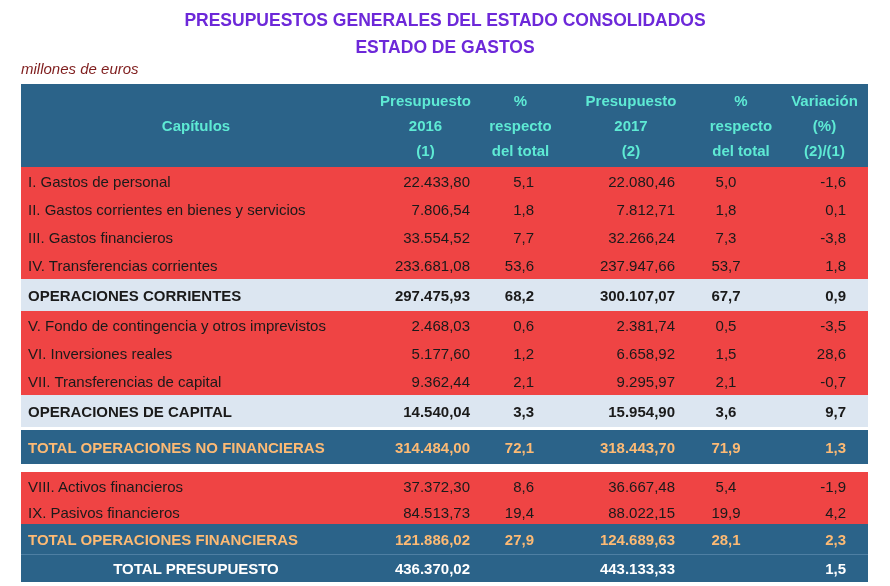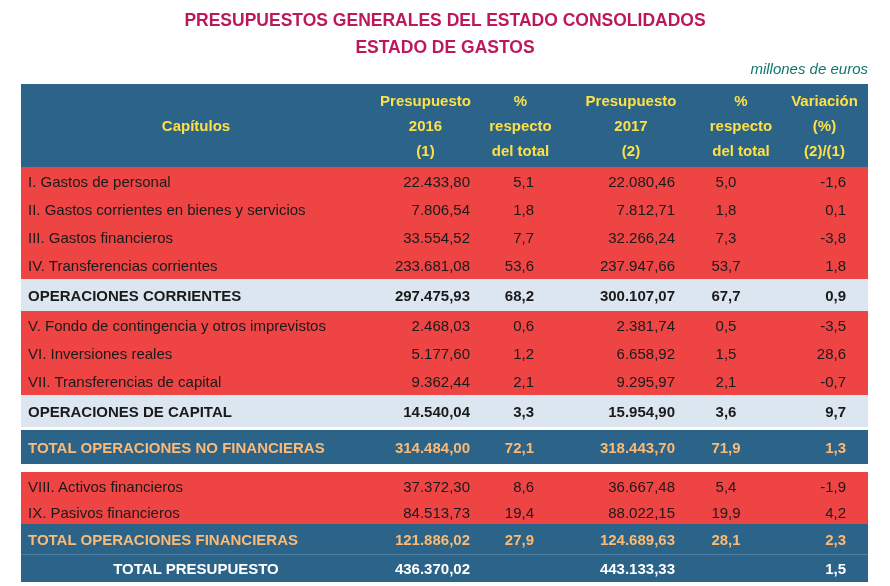--- a/index.html
+++ b/index.html
@@ -10,52 +10,52 @@
     color: #1a1a1a;
     position: relative;
     overflow: hidden;
   }
   .title-block {
     margin-top: 7px;
     text-align: center;
     font-weight: bold;
     font-size: 17.5px;
     line-height: 27px;
-    color: #be185d;
+    color: #6d28d9;
   }
   .units-note {
     position: absolute;
     top: 60px;
     left: 21px;
     width: 847px;
-    text-align: right;
+    text-align: left;
     font-style: italic;
     font-size: 15px;
-    color: #0f766e;
+    color: #7f1d1d;
   }
   table.budget-table {
     position: absolute;
     left: 21px;
     top: 84px;
     width: 847px;
     border-collapse: collapse;
     table-layout: fixed;
     font-size: 15px;
   }
   .budget-table td, .budget-table th {
     padding: 0;
     margin: 0;
     white-space: nowrap;
     overflow: hidden;
     vertical-align: middle;
   }
   
   tr.head th {
     background: #2b6389;
-    color: #fde047;
+    color: #5eead4;
     font-weight: bold;
     height: 83px;
     text-align: center;
     font-size: 15px;
   }
   tr.head th .hline { display: block; line-height: 25px; }
   
   .budget-table td:first-child { text-align: left; padding-left: 7px; }
   .budget-table td:nth-child(2) { text-align: right; padding-right: 10px; }
   .budget-table td:nth-child(3) { text-align: right; padding-right: 27px; }

